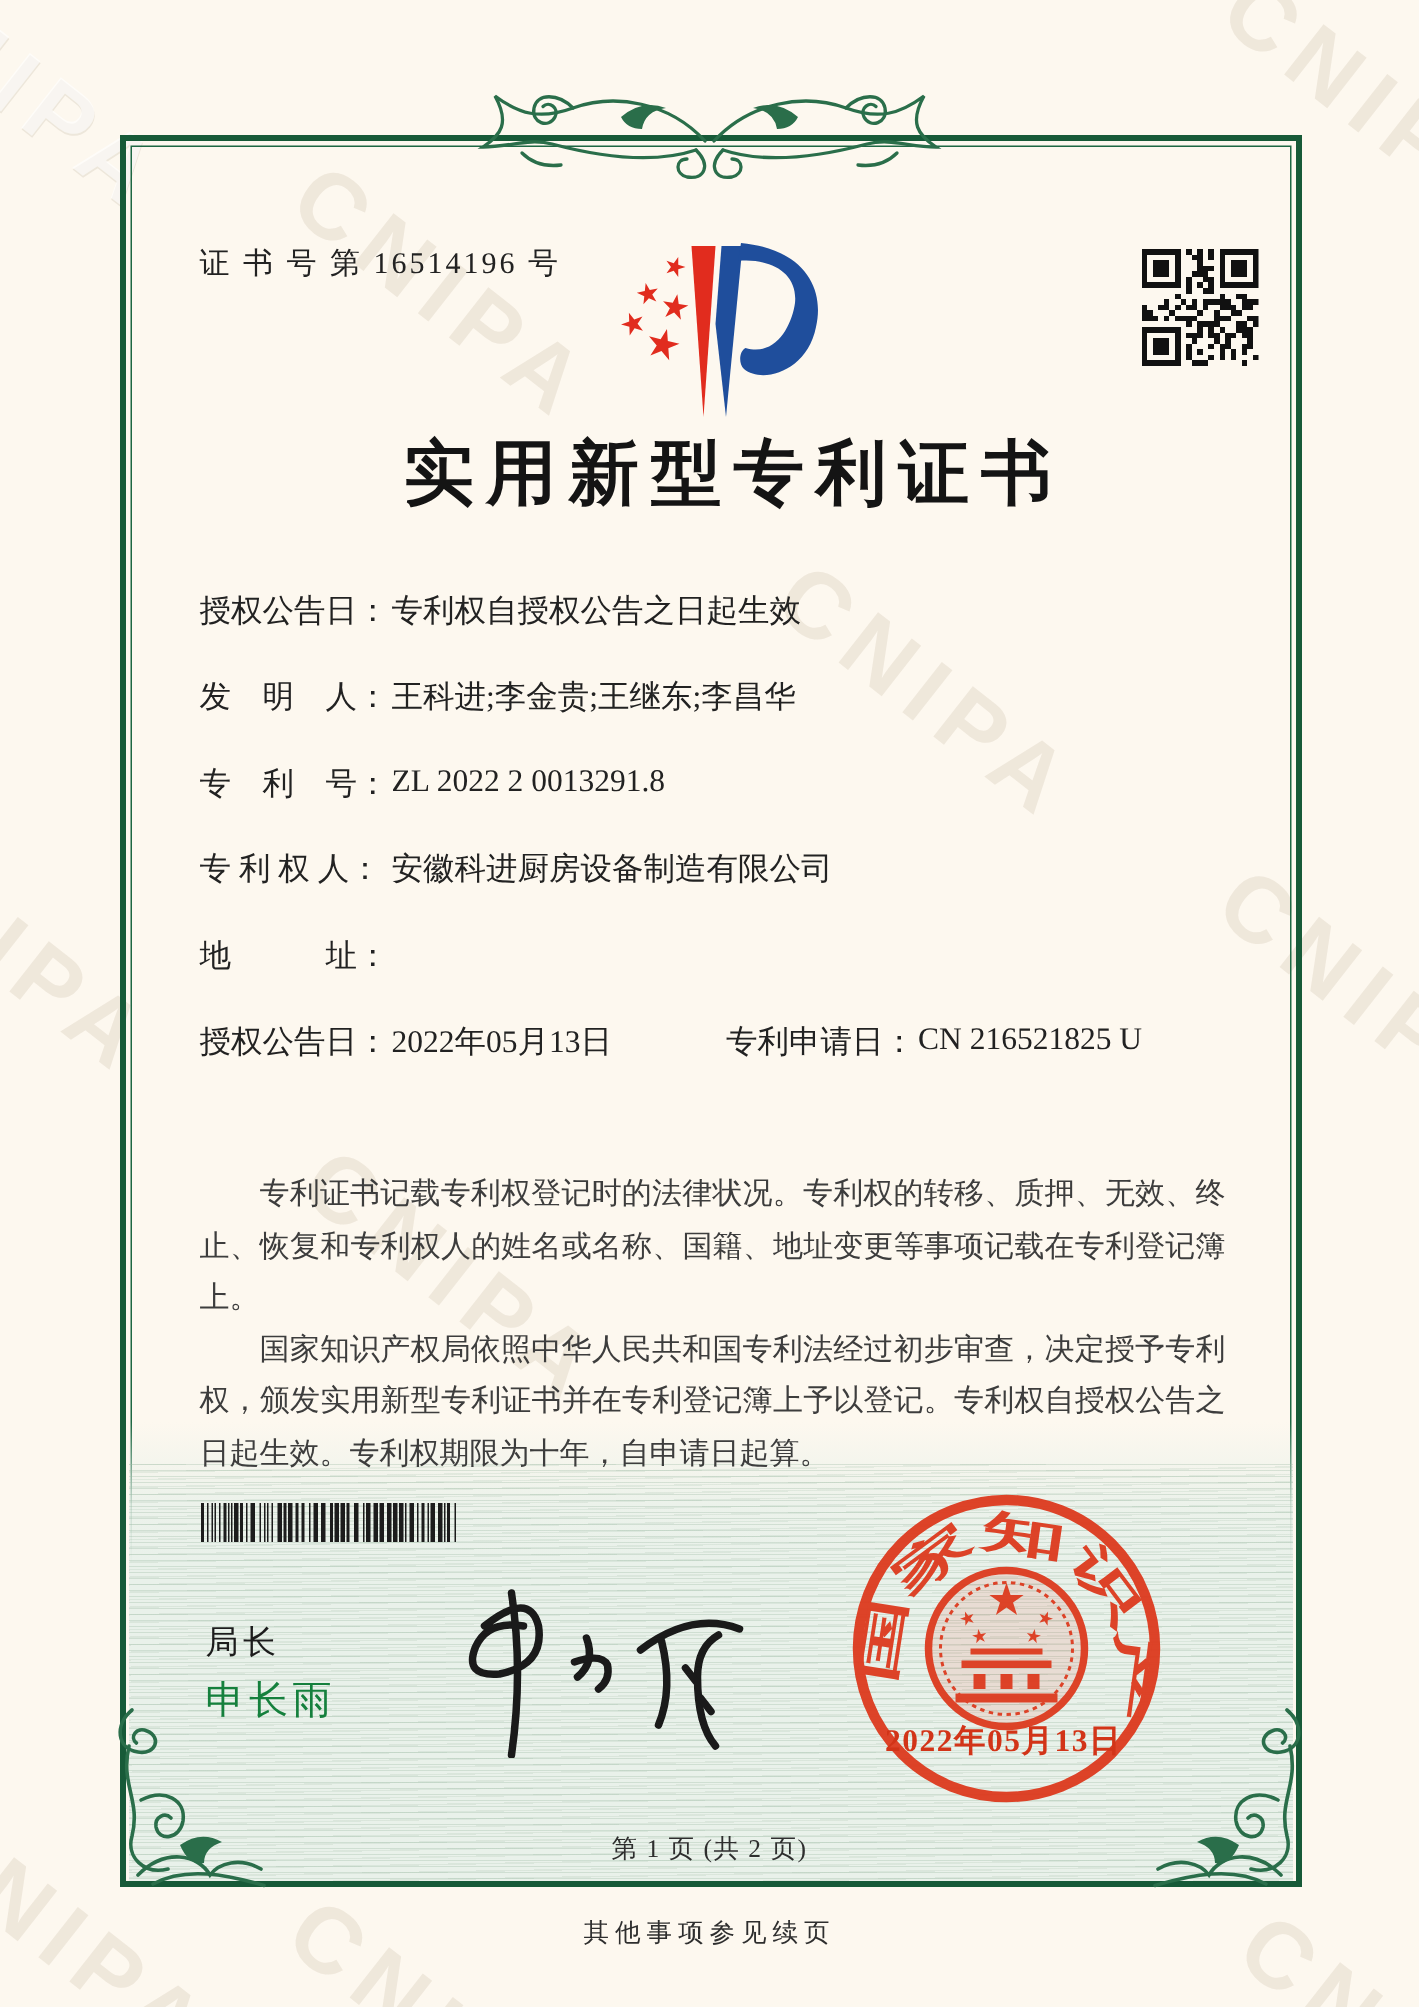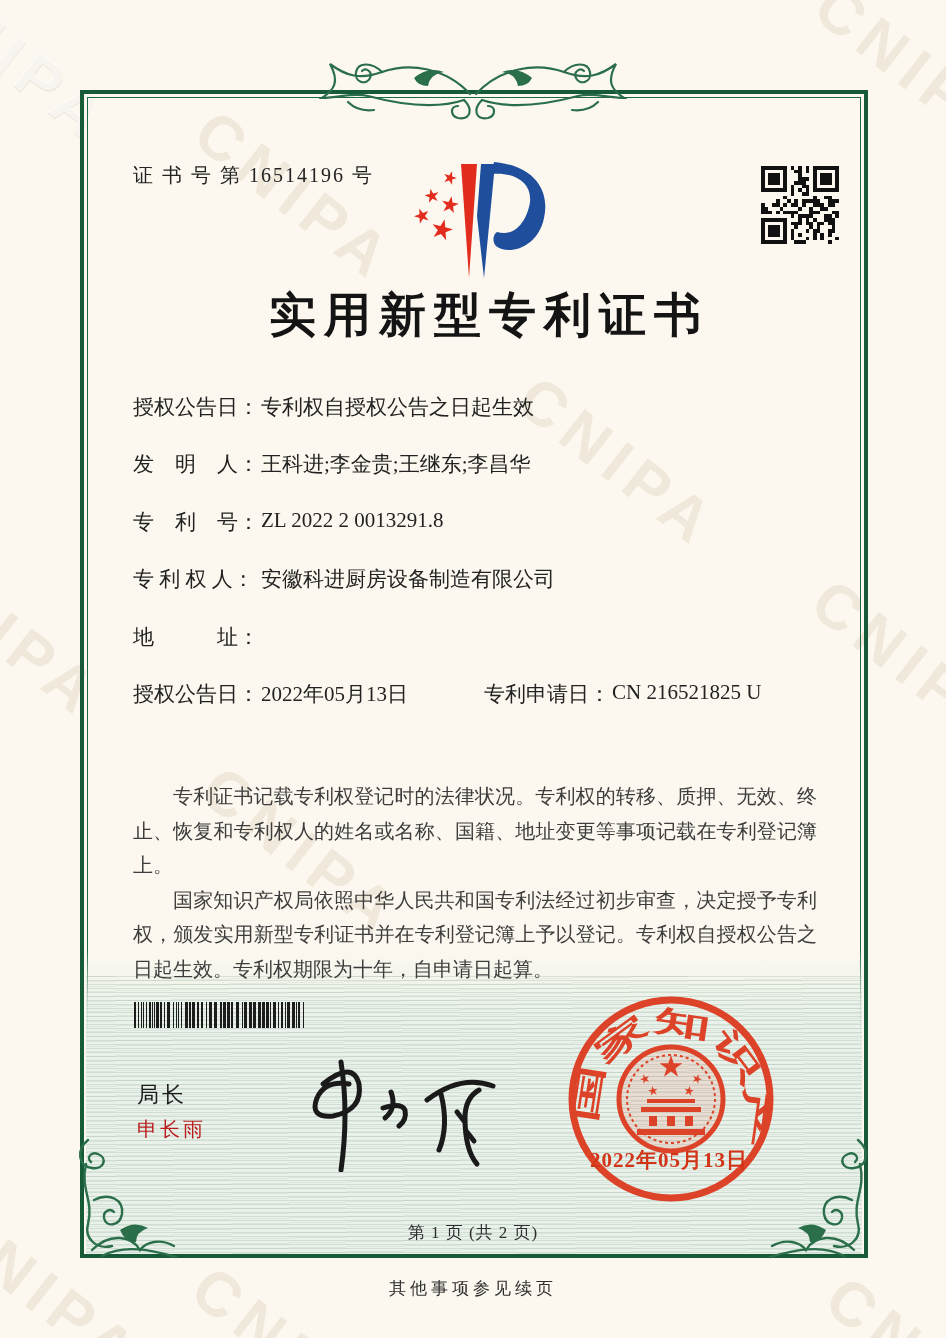--- a/index.html
+++ b/index.html
@@ -79,21 +79,21 @@
     text-align:justify;
   }
   .paras p{margin:0;text-indent:2em;}
   
   .barcode{
     position:absolute;left:134px;top:1002px;width:244px;height:26px;
     overflow:hidden;white-space:nowrap;font-size:0;
   }
   .barcode span{display:inline-block;height:26px;background:#1c1c1c;vertical-align:top;}
   .sig-title{position:absolute;left:137px;top:1080px;font-size:22px;color:#1c1c1c;letter-spacing:3px;}
-  .sig-name{position:absolute;left:137px;top:1116px;font-size:20px;color:#b91c1c;letter-spacing:3px;}
+  .sig-name{position:absolute;left:137px;top:1116px;font-size:26px;color:#15803d;letter-spacing:3px;}
   .signature{position:absolute;left:283px;top:1042px;width:240px;height:130px;}
   .seal{position:absolute;left:563px;top:991px;width:216px;height:216px;opacity:.95;}
   .seal-date{
     position:absolute;left:590px;top:1146px;
     font-size:21px;font-weight:bold;color:#d23418;letter-spacing:1px;white-space:pre;
   }
   .page-info{
     position:absolute;left:0;right:0;top:1221px;text-align:center;
     font-size:17px;color:#2e2e2e;letter-spacing:1px;
   }

